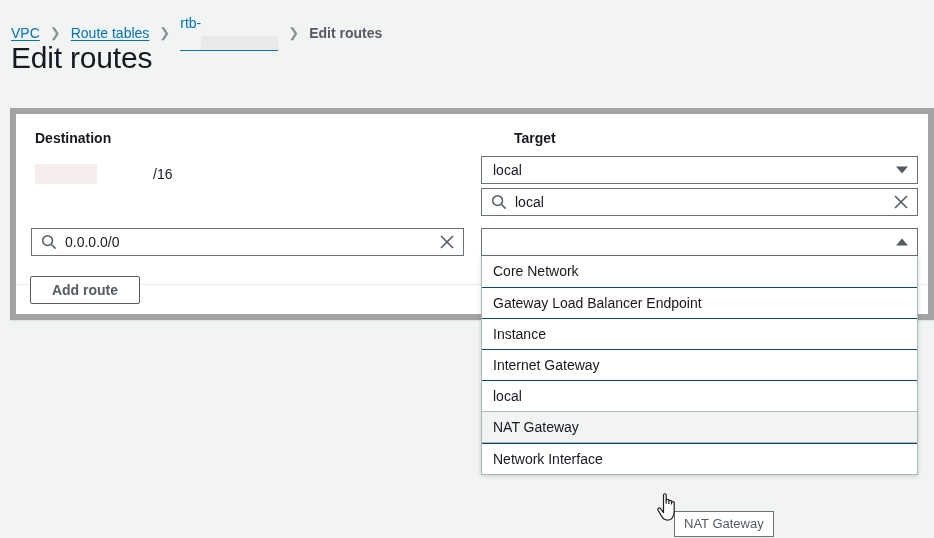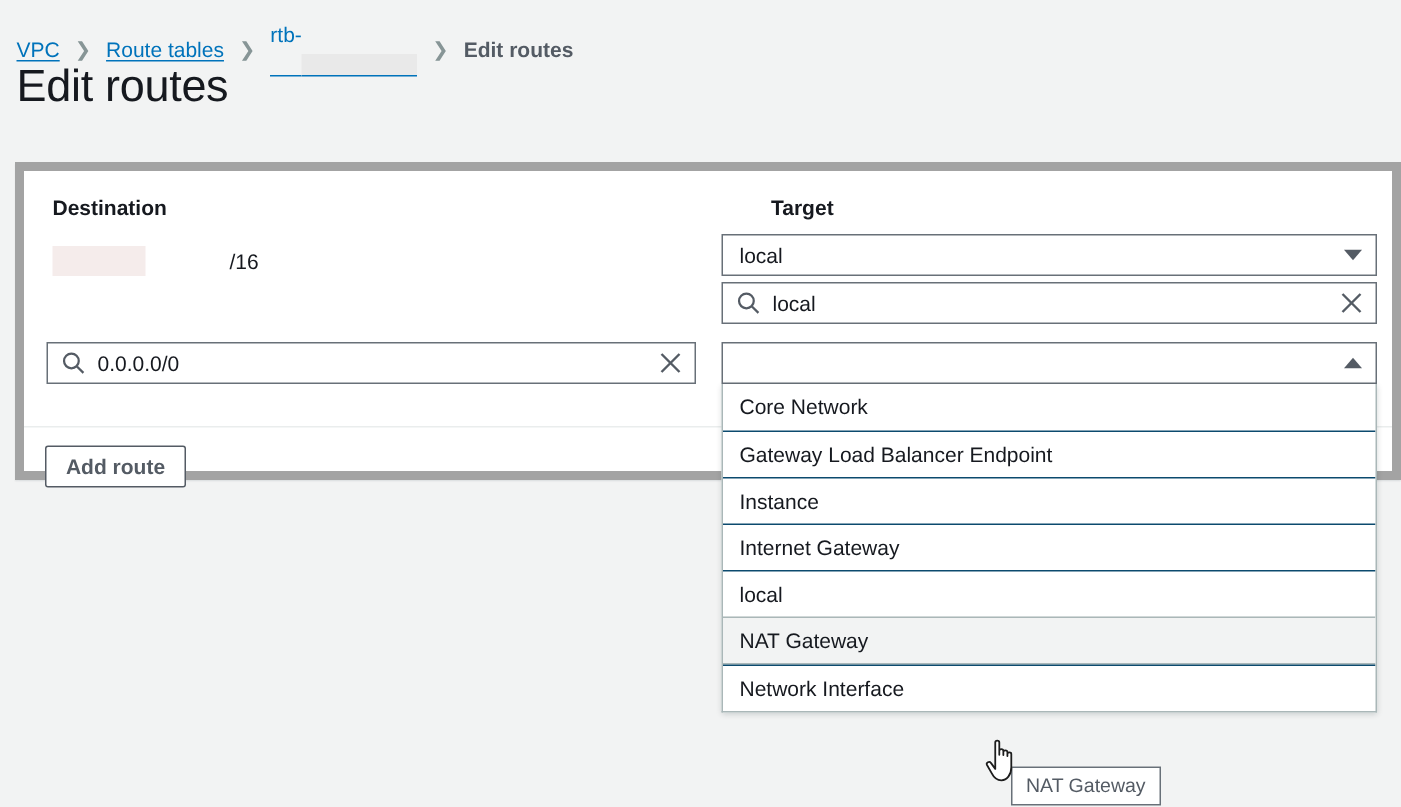--- a/index.html
+++ b/index.html
@@ -206,22 +206,22 @@
     position: absolute;
     left: 0;
     top: 170px;
     width: 100%;
     height: 1px;
     background: #eaeded;
   }
   .btn-add-route {
     position: absolute;
     left: 30px;
-    top: 297px;
-    width: 94px;
+    top: 276px;
+    width: 110px;
     height: 28px;
     box-sizing: border-box;
     border: 1px solid #545b64;
     border-radius: 2px;
     background: #ffffff;
     color: #545b64;
     font-weight: bold;
     font-size: 14px;
     font-family: "Liberation Sans", sans-serif;
     cursor: pointer;

